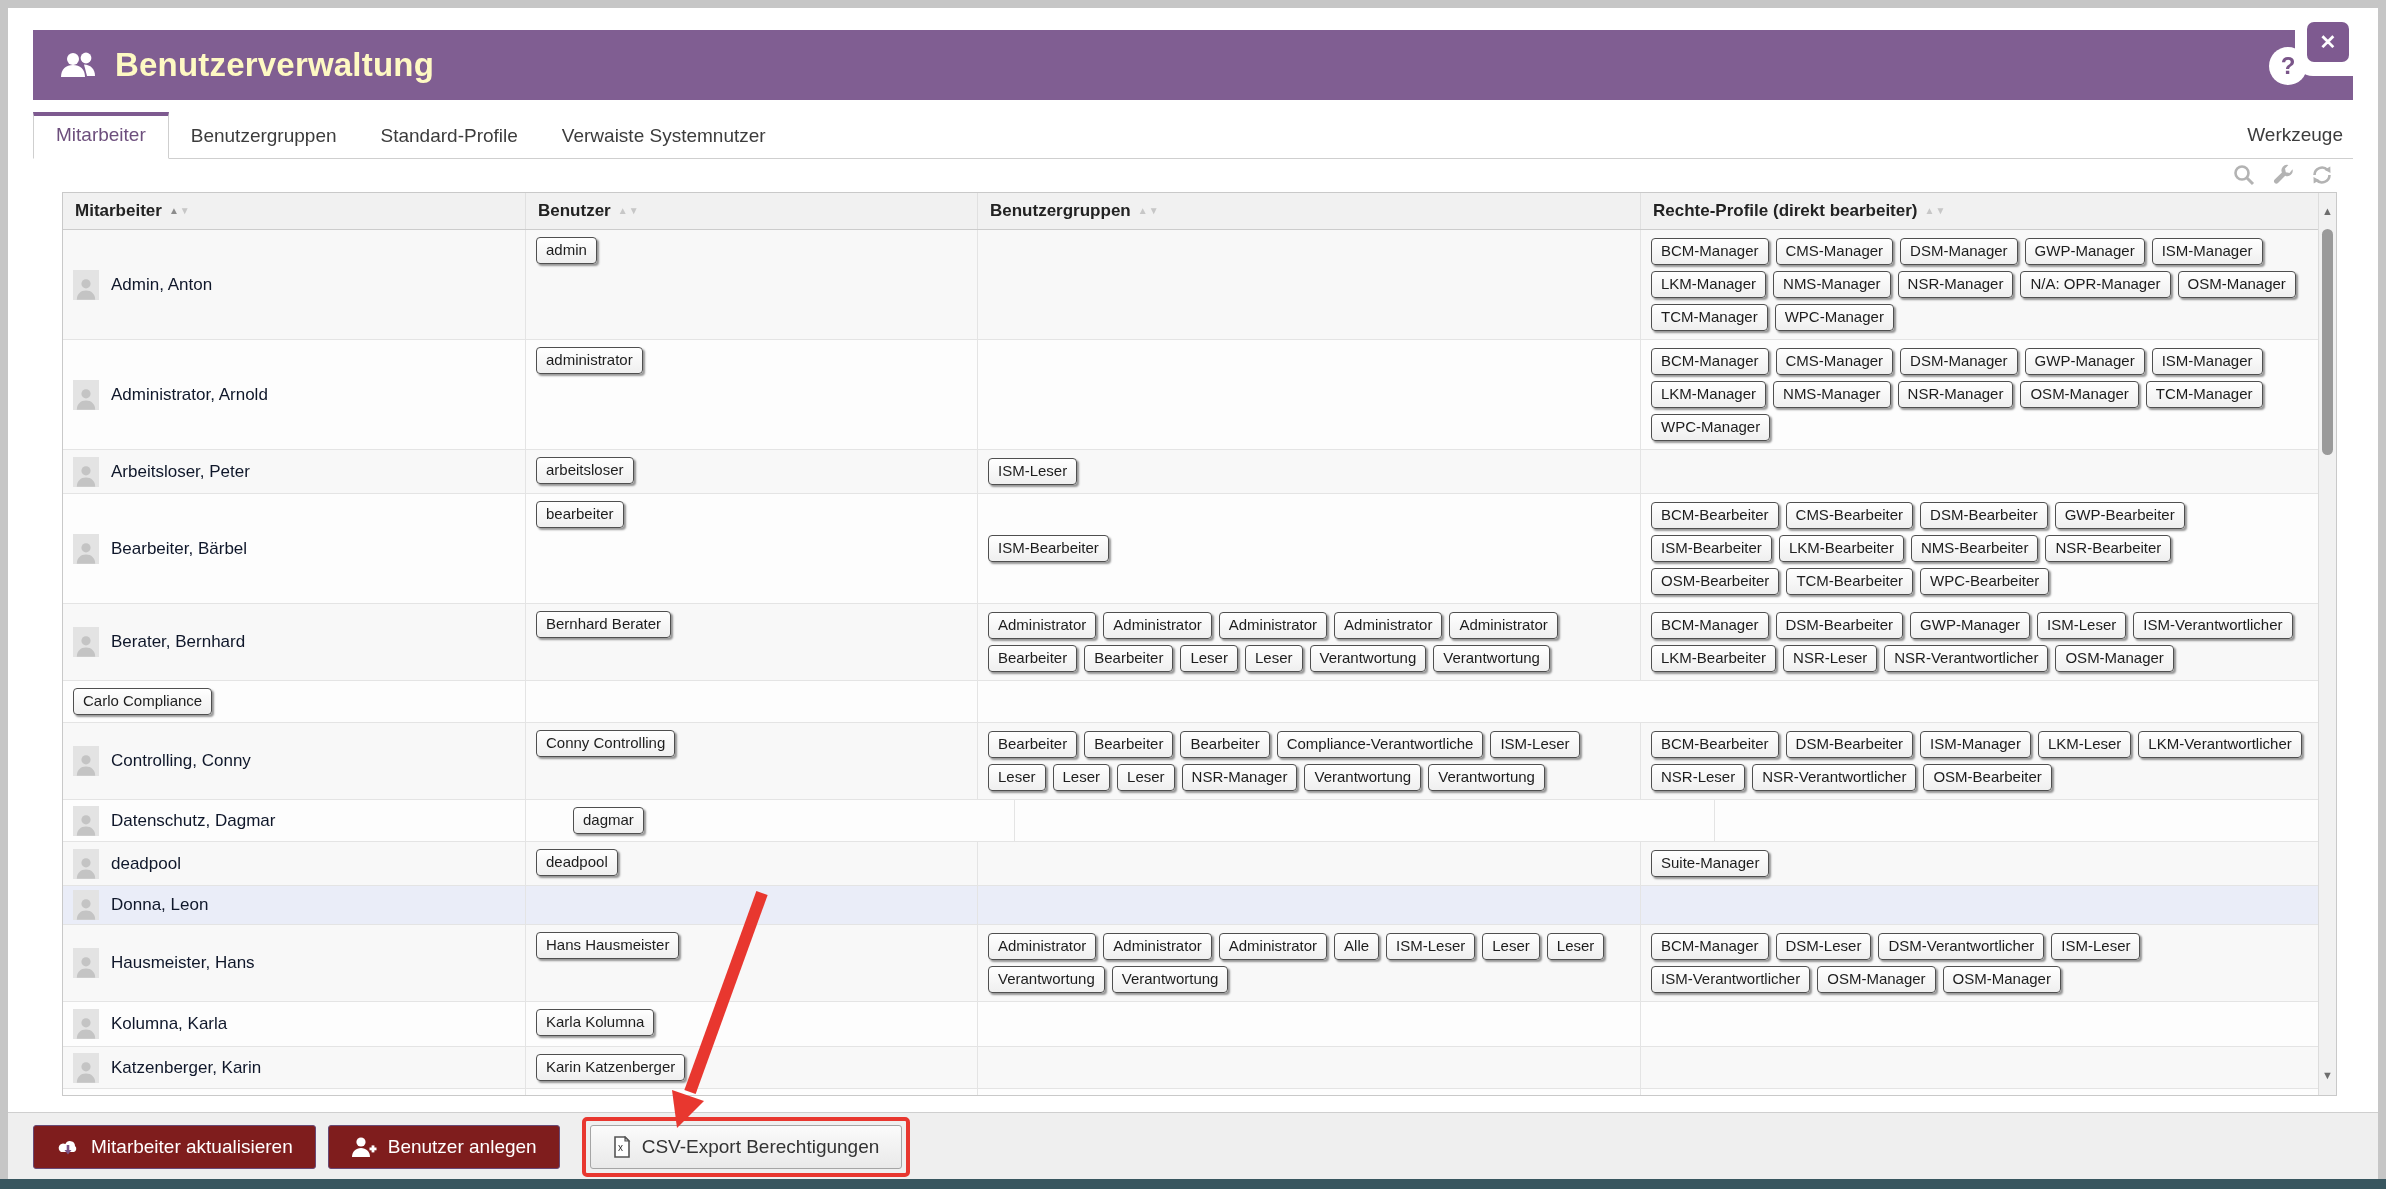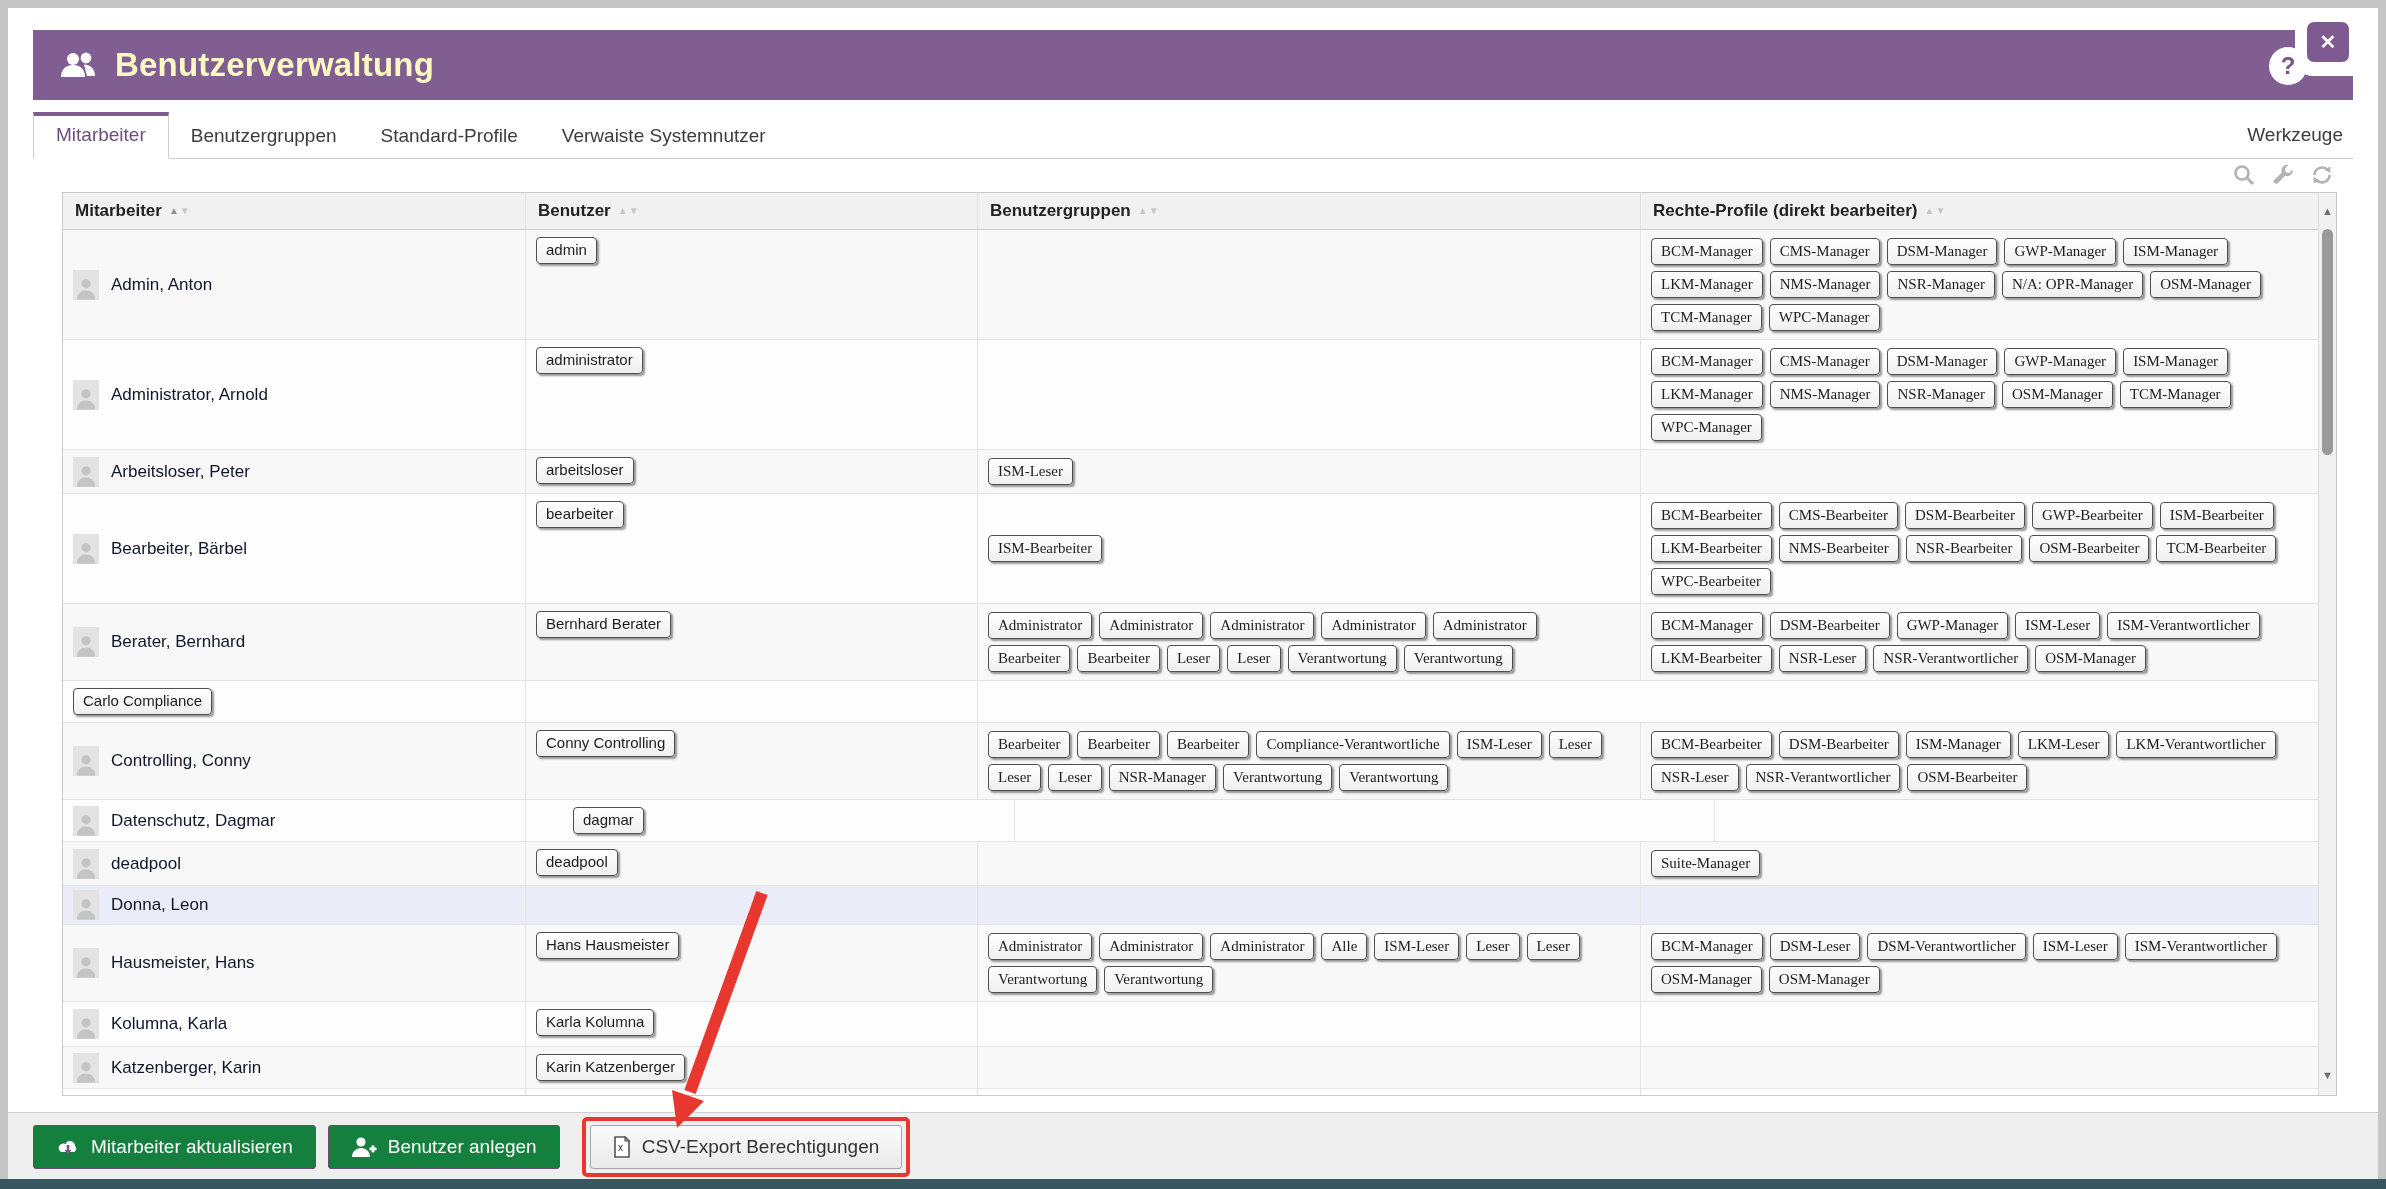--- a/index.html
+++ b/index.html
@@ -72,21 +72,21 @@
   .sort .desc{color:#c7c7c7;cursor:pointer;}
   .thead>div:not(:first-child) .asc{color:#c7c7c7;}
 
   .trow{border-bottom:1px solid #e4e4e4;background:#fdfdfd;cursor:pointer;}
   .trow:nth-child(odd){background:#f8f8f8;}
   .trow.selected{background:#eaedf8;}
   .trow>div{border-right:1px solid #e4e4e4;box-sizing:border-box;}
   .trow>div:last-child{border-right:none;}
   .cell-name{display:flex;align-items:center;gap:12px;padding:4px 10px;font-size:17px;color:#0f172a;}
   .cell-user{display:flex;align-items:flex-start;padding:4px 10px;}
-  .cell-badges{display:flex;flex-wrap:wrap;align-content:center;align-items:center;padding:5px 10px;font-family:Liberation Serif, serif;}
+  .cell-badges{display:flex;flex-wrap:wrap;align-content:center;align-items:center;padding:5px 10px;}
   .avatar{width:26px;height:30px;background:#e3e3e3;display:flex;align-items:flex-end;justify-content:center;flex:0 0 auto;}
 
   .badge{
     display:inline-block;margin:3px 7px 3px 0;padding:1px 9px 2px;
     border:1px solid #4f4f4f;border-radius:4px;
     background:linear-gradient(#ffffff,#efefef);
     box-shadow:2px 2px 2px rgba(0,0,0,.4);
     font-size:15px;color:#1d1d1d;line-height:22px;white-space:nowrap;cursor:pointer;
   }
 
@@ -119,21 +119,21 @@
 
   
   .footer{
     position:absolute;left:8px;right:8px;top:1112px;height:69px;background:#efefef;border-top:1px solid #cfcfcf;
     display:flex;align-items:center;padding-left:25px;box-sizing:border-box;z-index:2;
   }
   .btn{
     height:44px;display:flex;align-items:center;gap:11px;padding:0 22px;margin-right:12px;
     font-size:19px;border-radius:3px;cursor:pointer;box-sizing:border-box;white-space:nowrap;
   }
-  .btn.primary{background:#15803d;border:1px solid #684a76;color:#ffffff;}
+  .btn.primary{background:#7f1d1d;border:1px solid #684a76;color:#ffffff;}
   .btn.default{background:linear-gradient(#fbfbfb,#e9e9e9);border:1px solid #a5a5a5;color:#333333;}
   .red-box{
     border:4px solid #e8372f;border-radius:5px;padding:4px;margin-left:10px;display:flex;align-items:center;
   }
   .red-box .btn{margin-right:0;}
 
   .arrow-overlay{position:absolute;inset:0;pointer-events:none;z-index:10;}
 </style>
 </head>
 <body>

